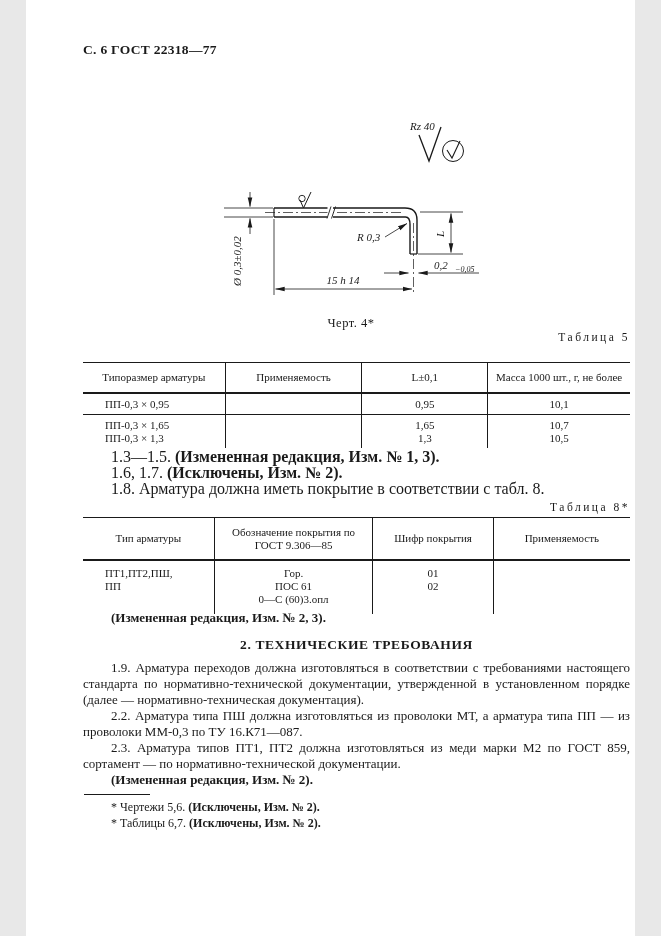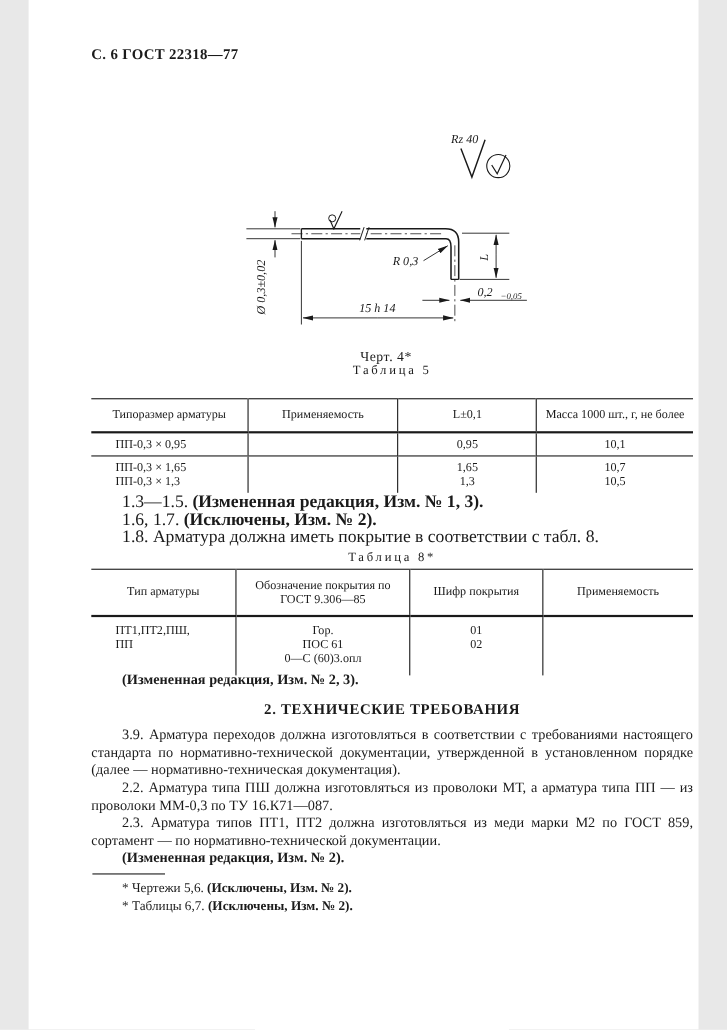--- a/index.html
+++ b/index.html
@@ -17,21 +17,21 @@
 
   
   .rz-box { left:378px; top:114px; }
   .draw-box { left:175px; top:173px; width:300px; }
   .draw-caption { text-align:center; font-size:12.5px; margin-top:7px; letter-spacing:.5px; }
   svg text { font-family:"Liberation Serif","DejaVu Serif",serif; fill:#1a1a1a; }
   .dim { font-style:italic; font-size:11px; }
   .dim-small { font-style:italic; font-size:8px; }
 
   
-  .tbl-label { left:57px; top:331px; width:547px; text-align:center; font-size:11.5px; letter-spacing:2.5px; }
+  .tbl-label { left:57px; top:331px; width:547px; text-align:right; font-size:11.5px; letter-spacing:2.5px; }
   .tbl-units { left:57px; top:346px; width:547px; text-align:center; font-size:11.5px; letter-spacing:2px; }
   .gtable { border-collapse:collapse; width:547px; table-layout:fixed; font-size:11px; }
   .gtable { border-top:1.2px solid #1a1a1a; }
   .gtable th { font-weight:normal; text-align:center; vertical-align:middle; border-bottom:2.6px solid #1a1a1a; padding:8px 3px; line-height:12.5px; }
   .gtable td { vertical-align:top; padding:4px 3px; line-height:12.5px; }
   .gtable th + th, .gtable td + td { border-left:1.1px solid #1a1a1a; }
   .gtable tbody tr + tr td { border-top:1.1px solid #1a1a1a; }
   .pre { white-space:pre-line; }
   .cell-left { text-align:left; padding-left:22px !important; }
   .cell-center { text-align:center; }
@@ -187,21 +187,21 @@
 02</td>
         <td class="pre"></td>
       </tr>
     </tbody>
   </table>
 
   <div class="abs t8-amend">(Измененная редакция, Изм. № 2, 3).</div>
 
   <div class="abs sec2-title">2. ТЕХНИЧЕСКИЕ ТРЕБОВАНИЯ</div>
   <div class="abs body-text sec2-body">
-    <p>3.9. Арматура переходов должна изготовляться в соответствии с требованиями настоящего стандарта по нормативно-технической документации, утвержденной в установленном порядке (далее — нормативно-техническая документация).</p>
+    <p>1.9. Арматура переходов должна изготовляться в соответствии с требованиями настоящего стандарта по нормативно-технической документации, утвержденной в установленном порядке (далее — нормативно-техническая документация).</p>
     <p>2.2. Арматура типа ПШ должна изготовляться из проволоки МТ, а арматура типа ПП — из проволоки ММ-0,3 по ТУ 16.К71—087.</p>
     <p>2.3. Арматура типов ПТ1, ПТ2 должна изготовляться из меди марки М2 по ГОСТ 859, сортамент — по нормативно-технической документации.</p>
     <p class="sec2-amend">(Измененная редакция, Изм. № 2).</p>
   </div>
 
   <div class="abs fn-rule"></div>
   <div class="abs footnotes">
     <p><span>* Чертежи 5,6. </span><b>(Исключены, Изм. № 2).</b></p>
     <p><span>* Таблицы 6,7. </span><b>(Исключены, Изм. № 2).</b></p>
   </div>

